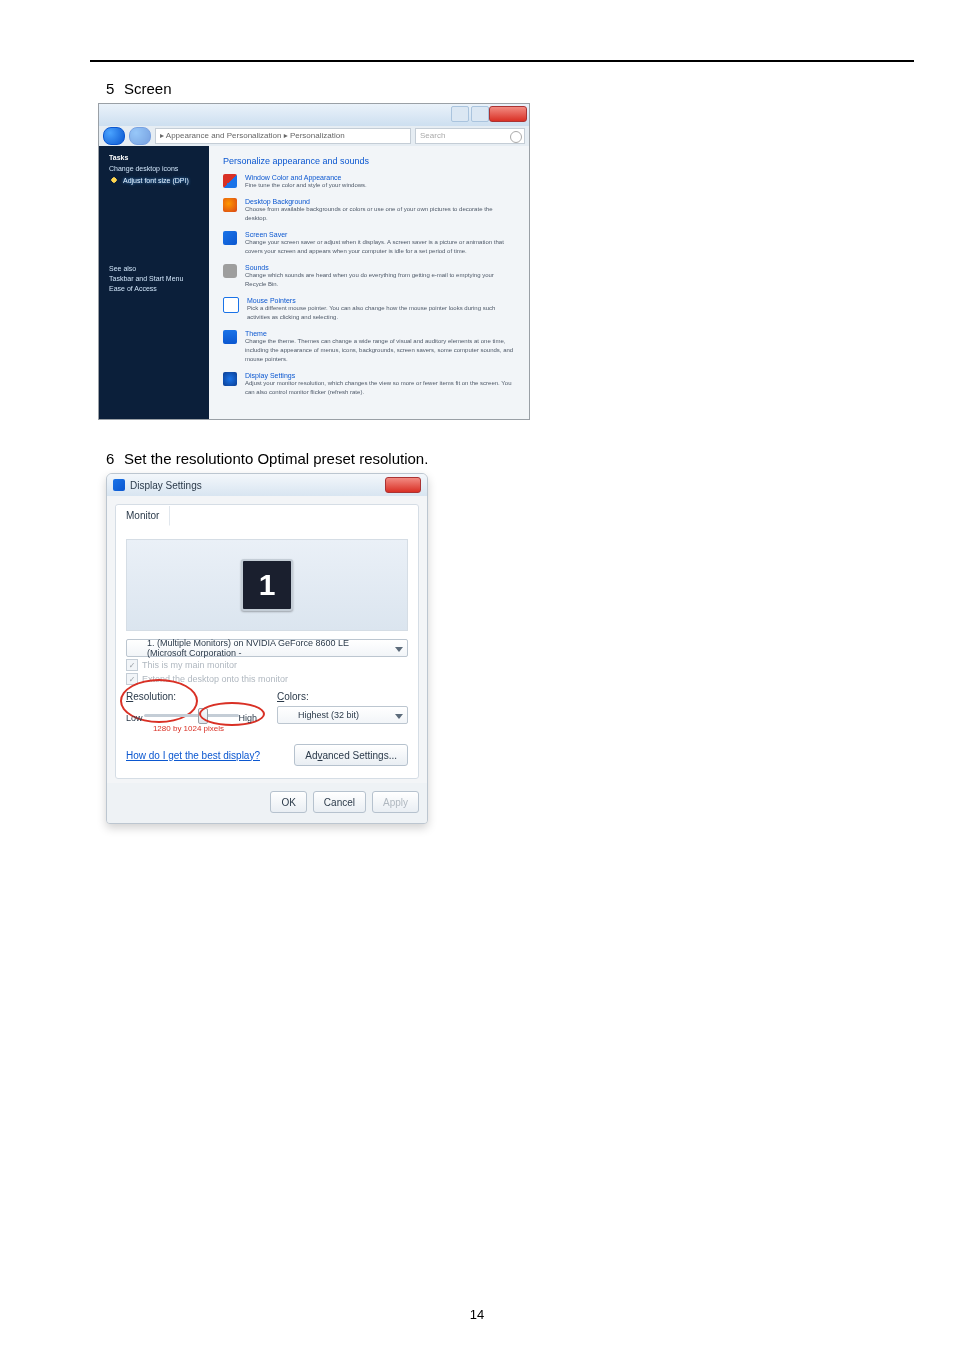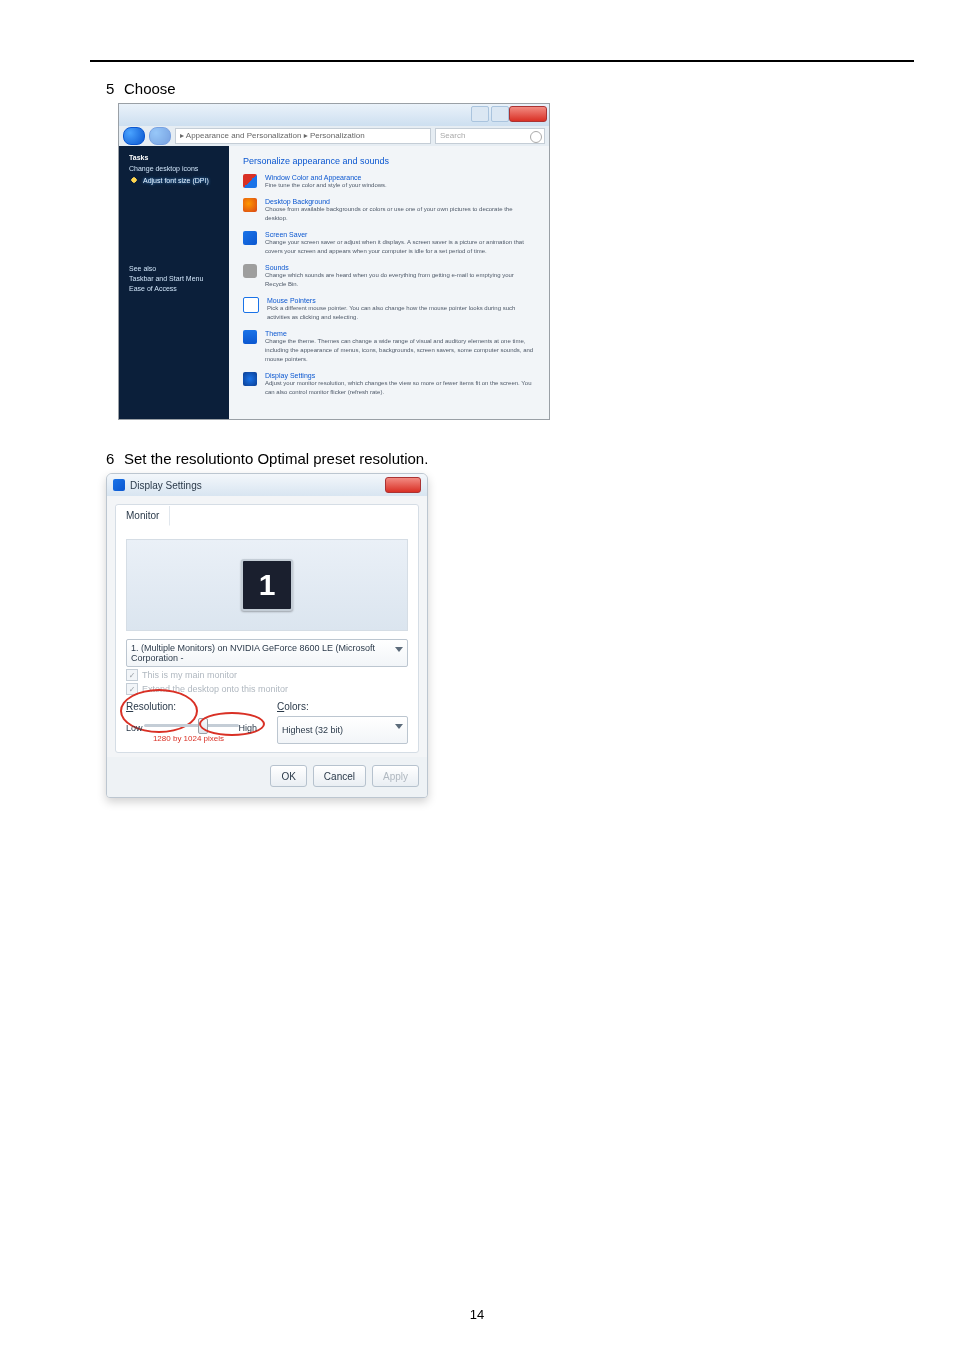--- a/index.html
+++ b/index.html
@@ -2,21 +2,21 @@
 <html><head>
 <meta charset="utf-8">
 <style>
   html,body{margin:0;padding:0;background:#fff;font-family:Arial,Helvetica,sans-serif;color:#000}
   .page{width:954px;height:1350px;margin:0 auto;position:relative;background:#fff;box-sizing:border-box;padding:40px 90px 0 90px}
   .hr{position:absolute;left:90px;right:40px;top:60px;height:2px;background:#000}
   .step{font-size:15px;margin:24px 0 6px 16px;display:flex}
   .stepnum{width:14px;margin-right:4px}
   .step-right{}
   
-  .win1{width:430px;border:1px solid #9aa0a6;background:#e9ecf0;margin-left:28px;overflow:hidden}
+  .win1{width:430px;border:1px solid #9aa0a6;background:#e9ecf0;margin-left:8px;overflow:hidden}
   .win1-title{height:22px;background:linear-gradient(#eaf2fa,#cddff0);position:relative;font-size:8px;color:#999;padding-left:50px;line-height:22px}
   .win1-title .close{position:absolute;right:2px;top:2px;width:36px;height:14px;border-radius:3px;background:linear-gradient(#f28b82,#d93025);border:1px solid #a33}
   .win1-title .btns{position:absolute;right:40px;top:2px;display:flex;gap:2px}
   .win1-title .btns span{width:16px;height:14px;background:#dbe7f3;border:1px solid #aac4de;border-radius:2px}
   .win1-addr{height:20px;background:#e6edf3;display:flex;align-items:center;font-size:8px;color:#444;padding:0 4px;gap:4px}
   .win1-addr .navbtn{width:20px;height:16px;border-radius:8px;background:radial-gradient(circle at 30% 30%,#4aa3ff,#0b57d0);border:1px solid #0b57d0}
   .win1-addr .path{flex:1;background:#fff;border:1px solid #c4cdd6;height:14px;line-height:14px;padding:0 4px;color:#666}
   .win1-addr .search{width:90px;background:#fff;border:1px solid #c4cdd6;height:14px;line-height:14px;padding:0 14px 0 4px;color:#aaa;position:relative}
   .win1-addr .search::after{content:"";position:absolute;right:2px;top:2px;width:10px;height:10px;border-radius:50%;border:1px solid #aaa}
   .win1-body{display:flex}
@@ -49,21 +49,21 @@
   .win2-title .spacer{flex:1}
   .win2-title .close{width:34px;height:14px;border-radius:3px;background:linear-gradient(#f28b82,#d93025);border:1px solid #a33}
   .win2-inner{padding:8px 8px 4px 8px;background:#f3f5f7}
   .tabwrap{background:#fff;border:1px solid #d5dde5;border-radius:3px;padding:0}
   .tab{display:inline-block;font-size:10px;padding:4px 10px;border-right:1px solid #e1e7ed;border-bottom:1px solid #fff;color:#2b3a4a;background:#fff;margin-bottom:-1px}
   .tabbody{padding:10px 10px 8px 10px}
   .row{display:flex;align-items:center;justify-content:space-between;font-size:10px;color:#2b3a4a;margin-bottom:4px}
   .btn{height:20px;padding:0 10px;font-size:10px;color:#2b3a4a;background:linear-gradient(#fff,#e9eef3);border:1px solid #b6c2ce;border-radius:3px;display:inline-flex;align-items:center;box-shadow:0 1px 0 #fff inset}
   .monarea{height:90px;background:linear-gradient(#eaf0f7,#dbe5ef);border:1px solid #d5dde5;display:flex;align-items:center;justify-content:center;margin:4px 0 8px 0}
   .monicon{width:48px;height:48px;background:#1a1f2e;border:2px solid #c4cdd6;border-radius:3px;display:flex;align-items:center;justify-content:center;color:#fff;font-size:30px;font-weight:bold;box-shadow:0 1px 2px rgba(0,0,0,.3)}
-  .combo{width:100%;height:28px;background:linear-gradient(#fff,#f2f5f8);border:1px solid #bcc6d0;border-radius:2px;font-size:9px;color:#2b3a4a;padding:0 18px 0 4px;display:flex;align-items:center;position:relative;box-sizing:border-box}
+  .combo{width:100%;height:18px;background:linear-gradient(#fff,#f2f5f8);border:1px solid #bcc6d0;border-radius:2px;font-size:9px;color:#2b3a4a;padding:0 18px 0 20px;display:flex;align-items:center;position:relative;box-sizing:border-box}
   .combo::after{content:"";position:absolute;right:4px;top:7px;width:0;height:0;border-left:4px solid transparent;border-right:4px solid transparent;border-top:5px solid #5c6b7a}
   .chk{font-size:9px;color:#b0b8c0;display:flex;align-items:center;gap:4px;margin:2px 0}
   .chk .box{width:10px;height:10px;border:1px solid #c4cdd6;background:#f2f5f8;display:flex;align-items:center;justify-content:center;font-size:8px;color:#9aa0a6}
   .twocol{display:flex;gap:20px;align-items:flex-start;margin-top:6px}
   .col{flex:1}
   .lblu{font-size:10px;color:#2b3a4a}
   .lblu .u{text-decoration:underline}
   .slider{position:relative;height:28px;margin-top:2px}
   .track{position:absolute;left:18px;right:18px;top:10px;height:3px;background:#c4cdd6;border-radius:2px}
   .thumb{position:absolute;top:4px;left:55%;width:8px;height:14px;background:linear-gradient(#f8fafc,#dfe6ed);border:1px solid #9aa0a6;border-radius:2px}
@@ -80,21 +80,21 @@
   .pagenum{position:absolute;bottom:28px;left:0;right:0;text-align:center;font-size:13px;color:#000}
 </style>
 </head>
 <body>
 
 <div class="page">
   <div class="hr"></div>
 
   <div class="step" style="margin-top:40px">
     <span class="stepnum">5</span>
-    <span>Choose</span>
+    <span>Screen</span>
   </div>
 
   <div class="win1">
     <div class="win1-title">
       <div class="btns">
           <span></span>
           <span></span>
         </div>
       <div class="close"></div>
     </div>
@@ -224,20 +224,24 @@
               </div>
             </div>
             <div class="col">
               <div class="lblu"><span class="u">C</span>olors:</div>
               <div class="combo" style="margin-top:4px">
                   <span>Highest (32 bit)</span>
                 </div>
             </div>
           </div>
 
+          <div class="row" style="margin-top:12px">
+            <span class="helplink">How do I get the best display?</span>
+            <span class="btn">Ad<span class="u" style="text-decoration:underline">v</span>anced Settings...</span>
+          </div>
         </div>
       </div>
     </div>
     <div class="dlg-actions">
       <span class="btn">OK</span>
       <span class="btn">Cancel</span>
       <span class="btn disabled">Apply</span>
     </div>
   </div>
 

